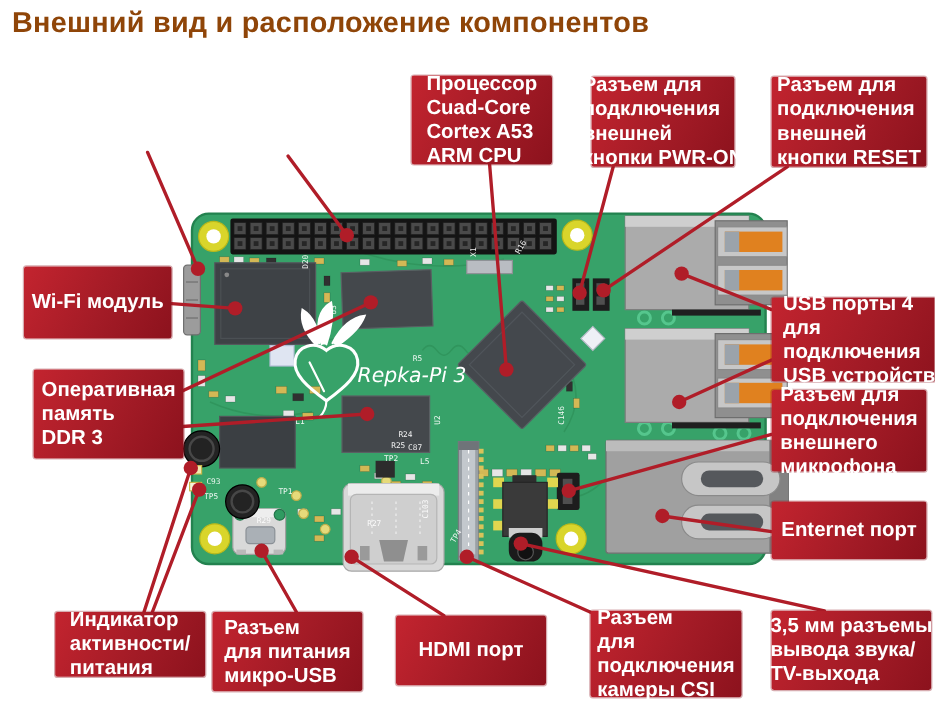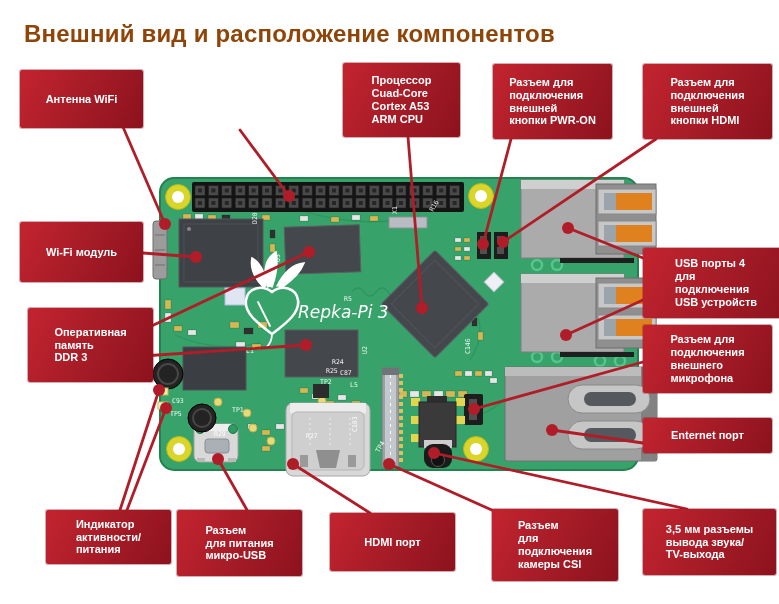--- a/index.html
+++ b/index.html
@@ -1,25 +1,25 @@
 <!DOCTYPE html>
 <html><head>
 <meta charset="utf-8">
 <style>
   html,body{margin:0;padding:0;background:#fff;}
   #canvas{position:relative;width:779px;height:604px;background:#fff;overflow:hidden;
           font-family:"Liberation Sans",sans-serif;}
-  #page-title{position:absolute;left:10px;top:6px;margin:14px;font-size:24px;font-weight:700;
+  #page-title{position:absolute;left:10px;top:6px;margin:0;font-size:24px;font-weight:700;
               color:#8F4508;letter-spacing:.2px;}
   #board-svg,#overlay-svg{position:absolute;left:0;top:0;}
   #overlay-svg{pointer-events:none;}
   #callout-layer{position:absolute;left:0;top:0;width:779px;height:604px;pointer-events:none;}
   .co-box{position:absolute;display:flex;align-items:center;justify-content:center;
           background:linear-gradient(118deg,#C3242F 0%,#A31B26 55%,#8C121D 100%);
-          border-radius:2px;color:#fff;font-weight:700;font-size:11px;line-height:1.18;
+          border-radius:2px;color:#fff;font-weight:700;font-size:17px;line-height:1.18;
           box-shadow:0 0 0 1px rgba(140,18,29,.35);}
   .co-txt{text-align:left;}
   .co-line{display:block;white-space:nowrap;}
   .leader-line{stroke:#B01D28;stroke-width:2.8;stroke-linecap:round;}
   .leader-dot{fill:#B01D28;}
   .silk{font-family:"DejaVu Sans Mono",monospace;font-size:6.5px;fill:rgba(255,255,255,.92);}
   .logo-text{font-family:"DejaVu Sans",sans-serif;font-style:italic;font-size:17px;fill:#fff;}
 </style>
 </head>
 <body>
@@ -463,25 +463,20 @@
           <circle cx="389" cy="464" r="6" class="leader-dot"></circle>
         </g>
         <g>
           <line x1="687" y1="509" x2="434" y2="453" class="leader-line"></line>
           <circle cx="434" cy="453" r="6" class="leader-dot"></circle>
         </g>
       </g>
   </svg>
 
   <div id="callout-layer">
-      <div class="co-box" style="left: 20px; top: 70px; width: 123px; height: 58px;">
-        <div class="co-txt">
-          <span class="co-line">Антенна WiFi</span>
-        </div>
-      </div>
       <div class="co-box" style="left: 343px; top: 63px; width: 117px; height: 74px;">
         <div class="co-txt">
           <span class="co-line">Процессор</span>
           <span class="co-line">Cuad-Core</span>
           <span class="co-line">Cortex A53</span>
           <span class="co-line">ARM CPU</span>
         </div>
       </div>
       <div class="co-box" style="left: 493px; top: 64px; width: 119px; height: 75px;">
         <div class="co-txt">
@@ -489,21 +484,21 @@
           <span class="co-line">подключения</span>
           <span class="co-line">внешней</span>
           <span class="co-line">кнопки PWR-ON</span>
         </div>
       </div>
       <div class="co-box" style="left: 643px; top: 64px; width: 129px; height: 75px;">
         <div class="co-txt">
           <span class="co-line">Разъем для</span>
           <span class="co-line">подключения</span>
           <span class="co-line">внешней</span>
-          <span class="co-line">кнопки HDMI</span>
+          <span class="co-line">кнопки RESET</span>
         </div>
       </div>
       <div class="co-box" style="left: 20px; top: 222px; width: 123px; height: 60px;">
         <div class="co-txt">
           <span class="co-line">Wi-Fi модуль</span>
         </div>
       </div>
       <div class="co-box" style="left: 28px; top: 308px; width: 125px; height: 74px;">
         <div class="co-txt">
           <span class="co-line">Оперативная</span>
@@ -520,21 +515,21 @@
         </div>
       </div>
       <div class="co-box" style="left: 643px; top: 325px; width: 129px; height: 68px;">
         <div class="co-txt">
           <span class="co-line">Разъем для</span>
           <span class="co-line">подключения</span>
           <span class="co-line">внешнего</span>
           <span class="co-line">микрофона</span>
         </div>
       </div>
-      <div class="co-box" style="left: 643px; top: 418px; width: 129px; height: 35px;">
+      <div class="co-box" style="left: 643px; top: 418px; width: 129px; height: 48px;">
         <div class="co-txt">
           <span class="co-line">Enternet порт</span>
         </div>
       </div>
       <div class="co-box" style="left: 18px; top: 510px; width: 125px; height: 54px; margin-left: 28px;">
         <div class="co-txt">
           <span class="co-line">Индикатор</span>
           <span class="co-line">активности/</span>
           <span class="co-line">питания</span>
         </div>

